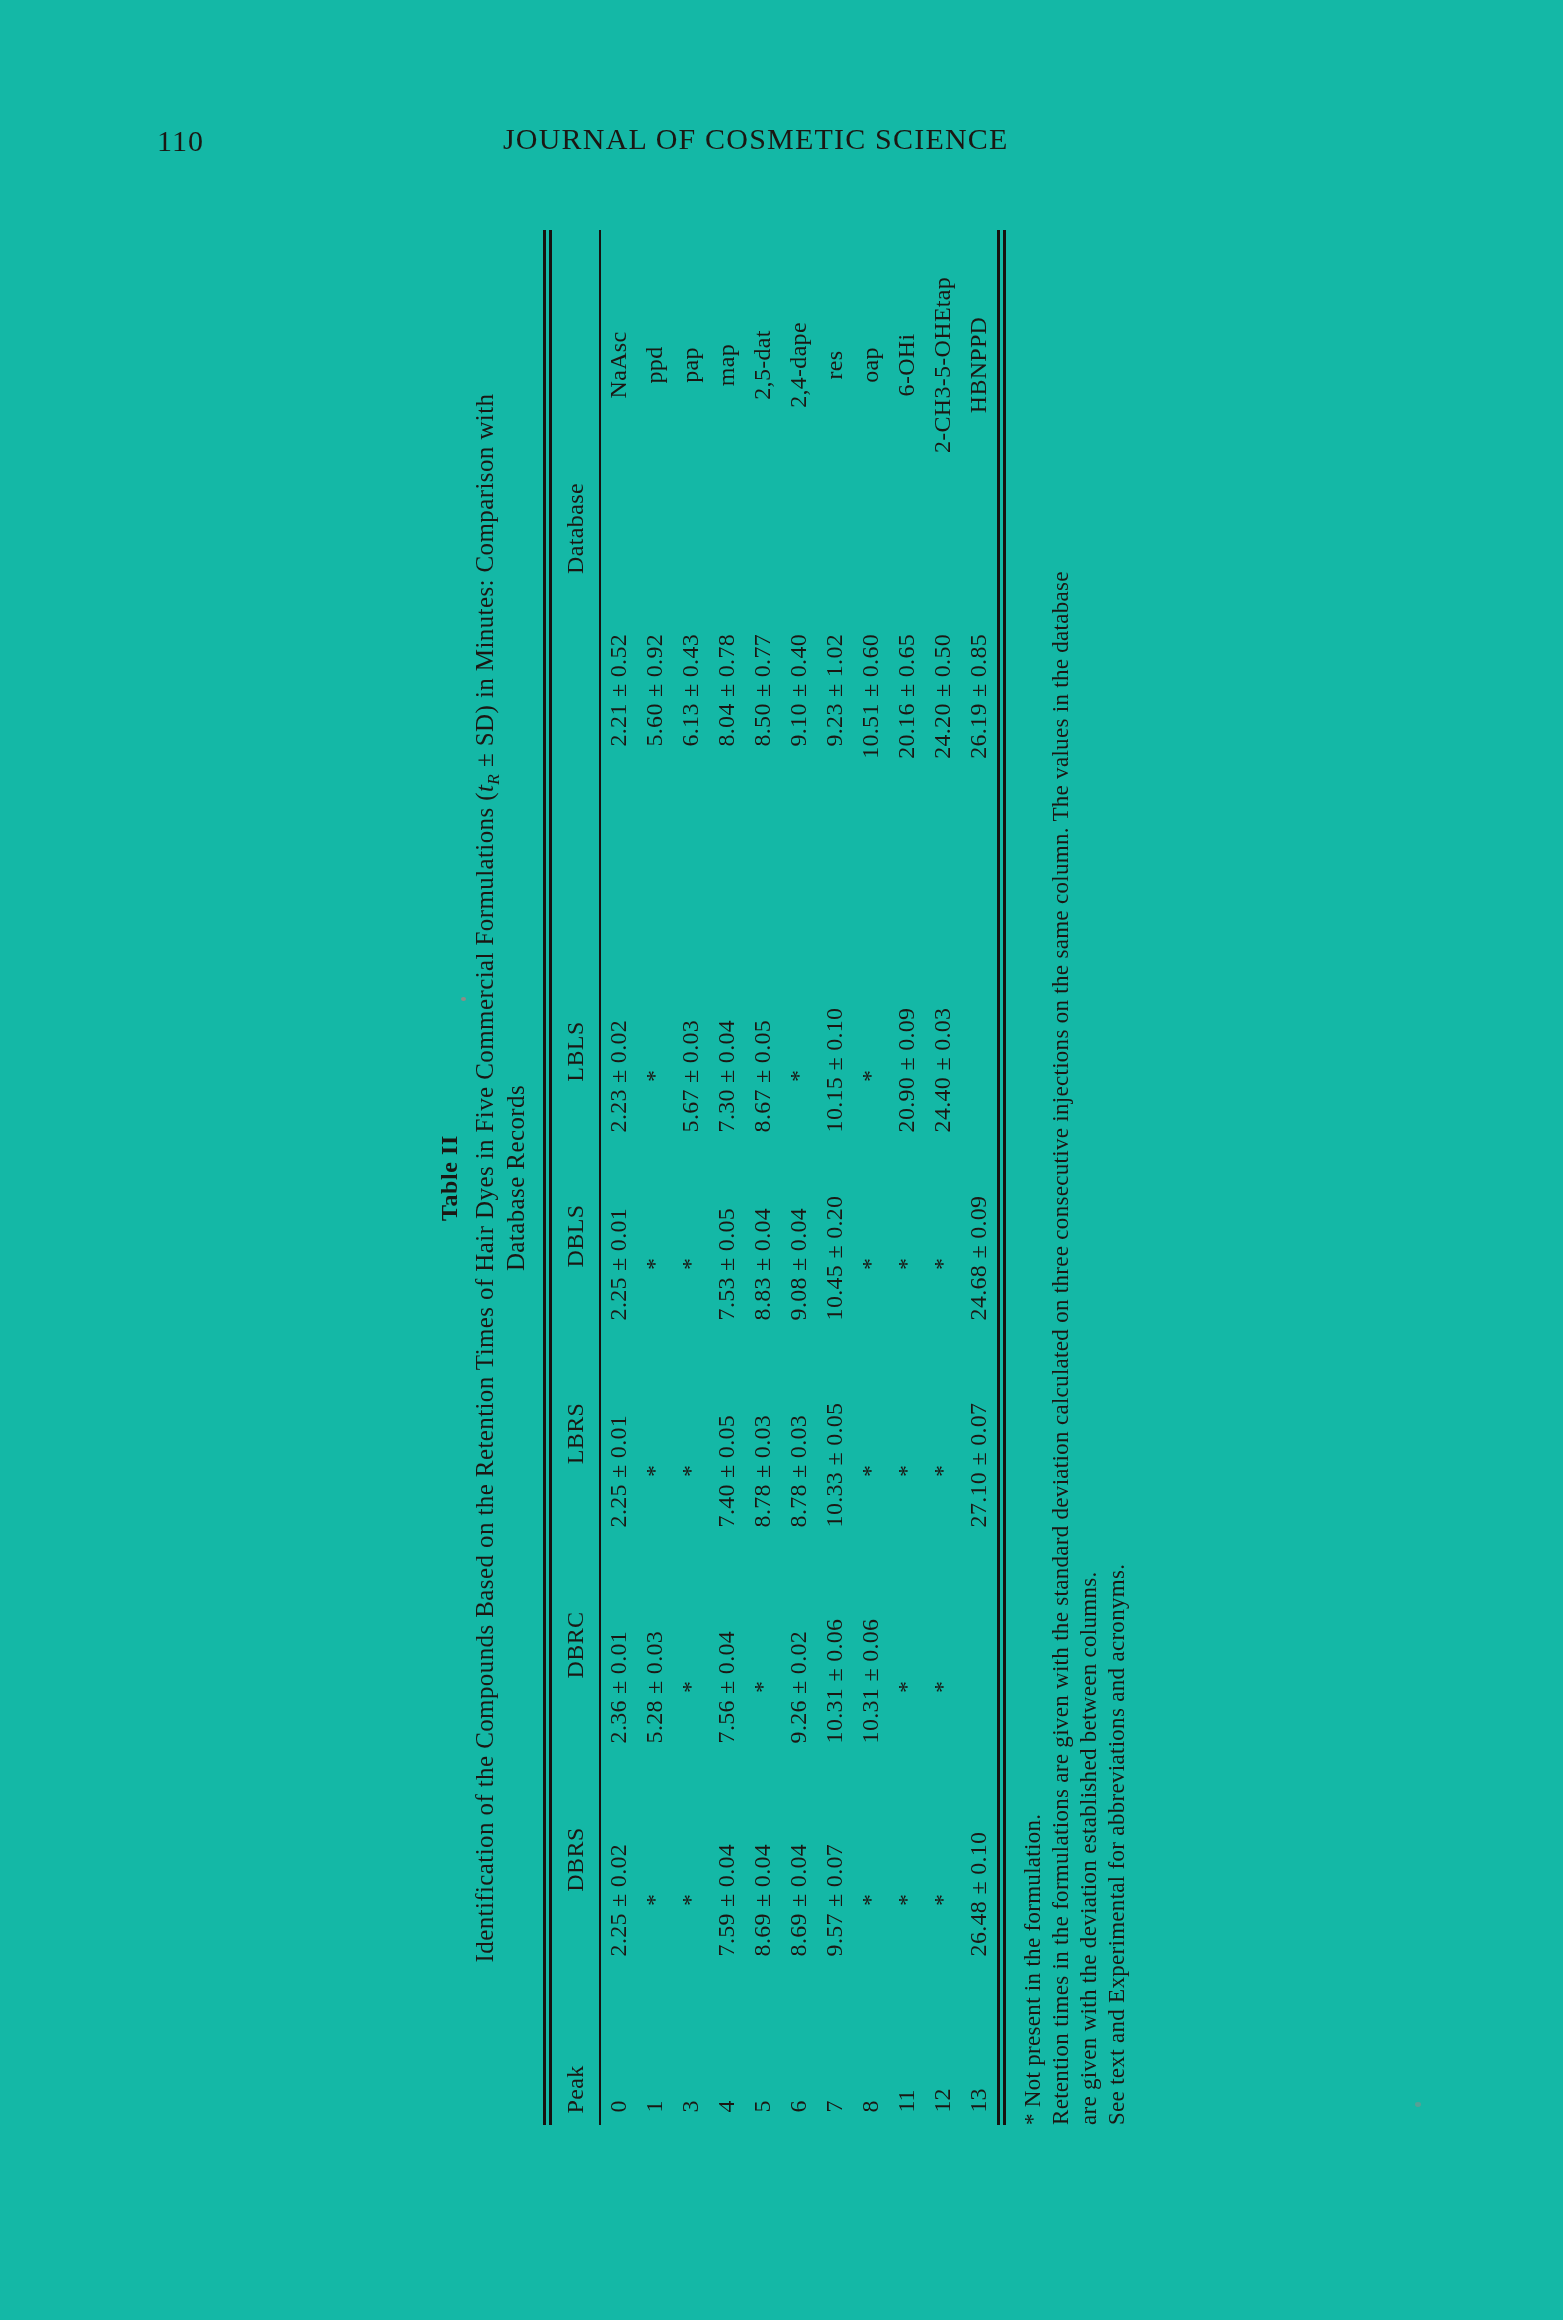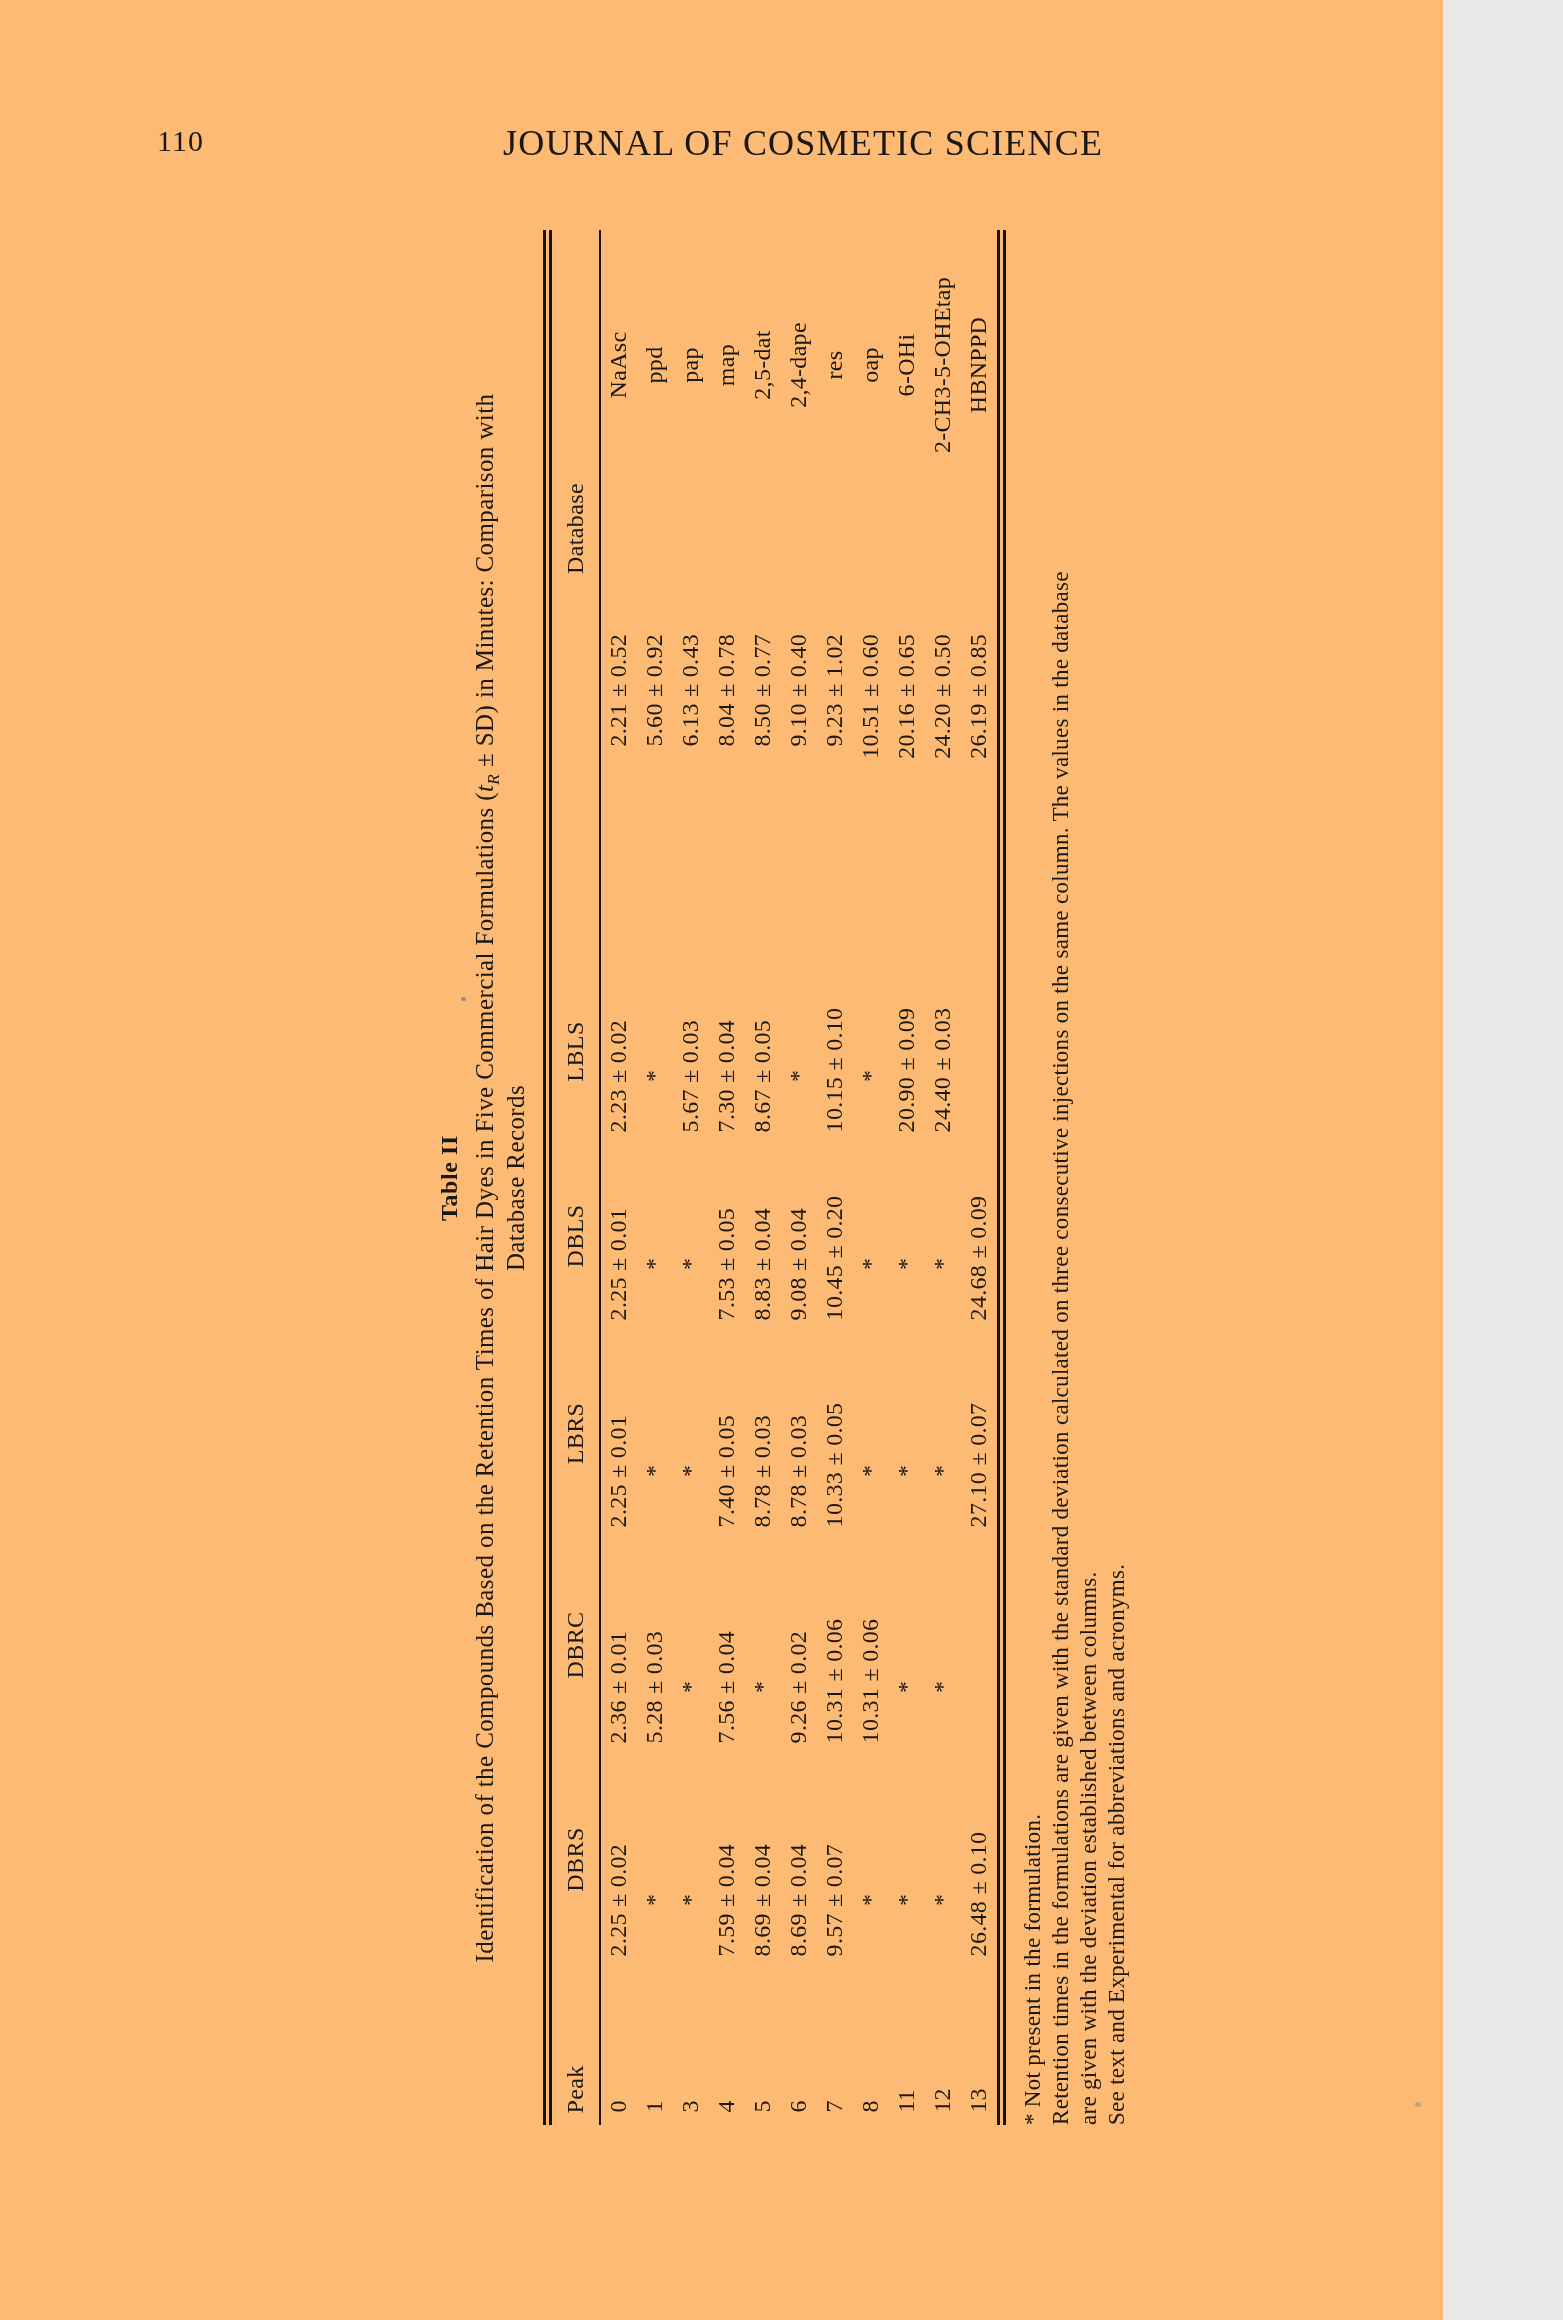--- a/index.html
+++ b/index.html
@@ -1,30 +1,30 @@
 <!DOCTYPE html>
 <html><head>
 <meta charset="utf-8">
 <style>
   html,body { margin:0; padding:0; background:#e8e8e6; }
   .page {
-    position:relative; width:1443px; height:2320px;
-    background:#fdba74; overflow:hidden;
+    position:relative; width:1563px; height:2320px;
+    background:#14b8a6; overflow:hidden;
     font-family:"Liberation Serif","DejaVu Serif",serif;
     color:#1b1713;
   }
   
   .running-head { position:absolute; top:0; left:0; width:100%; height:192px; }
   .folio {
     position:absolute; left:157px; top:124px;
     font-size:30px; letter-spacing:1px;
   }
   .journal-title {
     position:absolute; left:503px; top:122px;
-    font-size:36px; letter-spacing:1.2px; white-space:nowrap;
+    font-size:30px; letter-spacing:1.2px; white-space:nowrap;
   }
   
   .rot-footprint {
     position:absolute; left:434px; top:231px; width:699px; height:1894px;
   }
   .rot-block {
     position:absolute; top:0; left:0;
     width:1894px; height:699px;
     transform:rotate(-90deg) translateX(-1894px);
     transform-origin:0 0;

